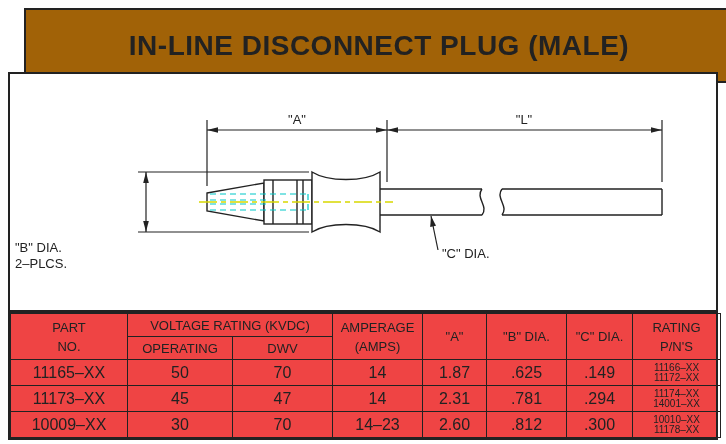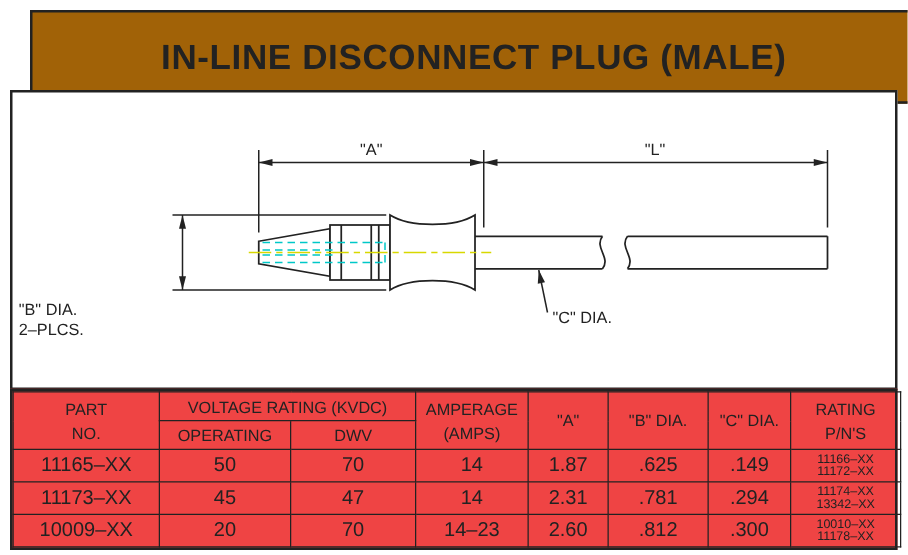--- a/index.html
+++ b/index.html
@@ -152,27 +152,27 @@
       <tr class="drow">
         <td>11173–XX</td>
         <td>45</td>
         <td>47</td>
         <td>14</td>
         <td>2.31</td>
         <td>.781</td>
         <td>.294</td>
         <td class="mating-cell">
           <div class="mating-data">11174–XX</div>
-          <div class="mating-data">13342–XX</div>
+          <div class="mating-data">14001–XX</div>
         </td>
       </tr>
 
       <tr class="drow">
         <td>10009–XX</td>
-        <td>20</td>
+        <td>30</td>
         <td>70</td>
         <td>14–23</td>
         <td>2.60</td>
         <td>.812</td>
         <td>.300</td>
         <td class="mating-cell">
           <div class="mating-data">10010–XX</div>
           <div class="mating-data">11178–XX</div>
         </td>
       </tr>

